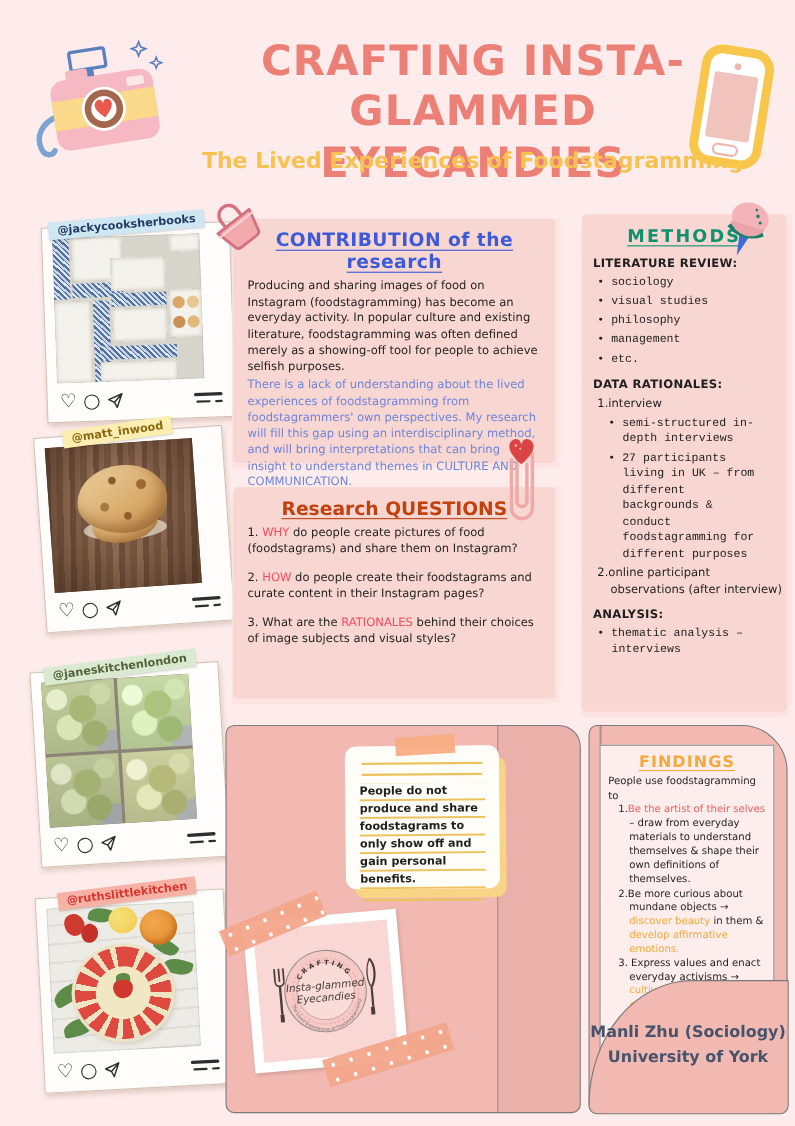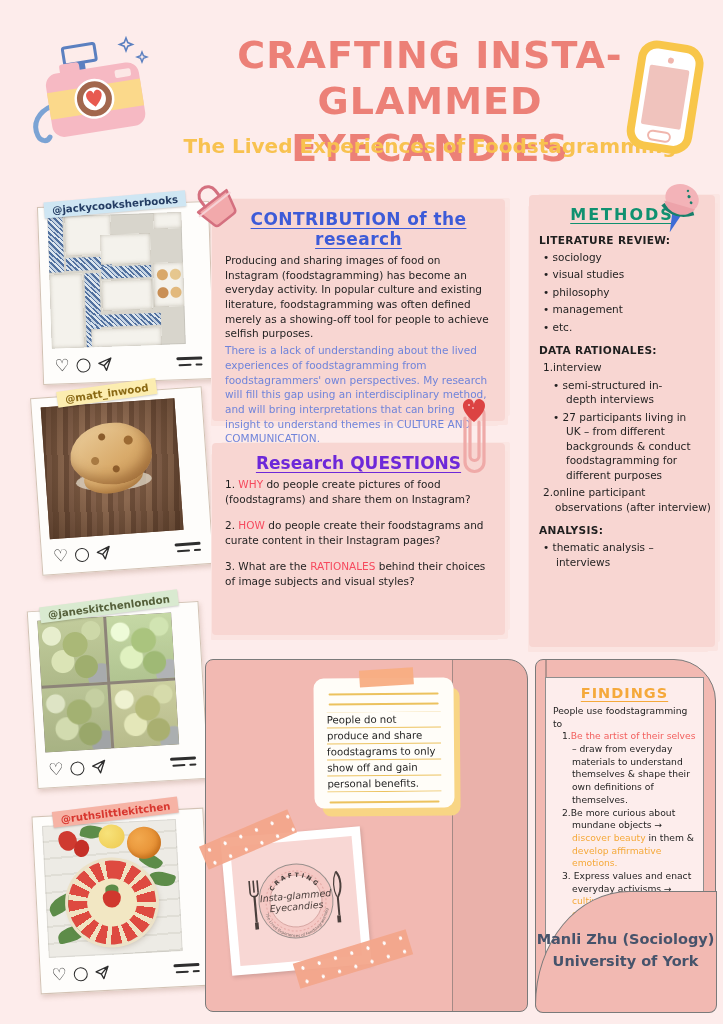--- a/index.html
+++ b/index.html
@@ -79,48 +79,48 @@
 
   
   .panel{position:absolute;background:#f8d6d2;border-radius:4px;
          box-shadow:5px 6px 0 -2px #fbe4e1,-4px 8px 0 -3px #fbe4e1,7px -3px 0 -2px #fbe6e3;}
   .panel h2{margin:10px 6px 4px;text-align:center;font-weight:bold;text-decoration:underline;text-underline-offset:3px;}
   #contribution{left:212px;top:199px;width:293px;height:222px;}
   #contribution h2{color:#3d5bd8;font-size:17px;letter-spacing:.4px;}
   #contribution p{margin:2px 0 0;padding:0 13px;font-size:10.5px;line-height:1.4;font-weight:500;}
   .blue-text{color:#7084da;}
   #research{left:212px;top:443px;width:293px;height:192px;}
-  #research h2{color:#6d28d9;font-size:17px;}
+  #research h2{color:#c2410c;font-size:17px;}
   #research p{margin:0 0 11px;padding:0 13px;font-size:10.5px;line-height:1.42;font-weight:500;}
   .red-kw{color:#f64a5e;}
   #methods{left:529px;top:195px;width:186px;height:452px;}
   #methods h2{color:#0f9170;font-size:16px;letter-spacing:2px;margin-bottom:2px;}
   #methods h4{margin:10px 0 4px;padding:0 10px;font-size:10.6px;letter-spacing:.3px;}
-  #methods ul{margin:0;padding:0 23px 0 14px;list-style:none;}
+  #methods ul{margin:0;padding:0 23px 0 14px;list-style:none;font-family:Liberation Mono, monospace;}
   #methods li{padding-left:13px;text-indent:-13px;font-size:10.5px;line-height:1.38;margin-bottom:3px;font-weight:500;}
   #methods li::before{content:"•  ";}
   #methods ul.sub li{margin-left:10px;}
   .mnum{margin-left:14px;padding-left:12px;text-indent:-12px;font-size:10.5px;line-height:1.38;margin-bottom:3px;font-weight:500;}
 
   
   .page-left{position:absolute;left:205px;top:659px;width:321px;height:351px;background:#f2b9b2;
              border:1.5px solid #7a7a7a;border-radius:8px 20px 8px 8px;}
   .page-right{position:absolute;left:535px;top:659px;width:179px;height:351px;background:#f2b9b2;
               border:1.5px solid #7a7a7a;border-radius:8px 42px 8px 8px;}
   .fold{position:absolute;top:0;bottom:0;right:74px;width:1.5px;background:#8a7a76;opacity:.75;}
   .fold-strip{position:absolute;top:0;bottom:0;right:0;width:74px;background:rgba(90,40,30,.05);border-radius:0 18px 6px 0;}
   .fold2{position:absolute;top:0;bottom:0;left:9px;width:1.5px;background:#8a7a76;opacity:.6;}
 
   
   .note{position:absolute;left:108px;top:18px;width:140px;height:130px;background:#fffdf8;border-radius:10px;
         box-shadow:7px 9px 0 -1px #f8d584;transform:rotate(-.5deg);}
   .note-tape{position:absolute;top:-9px;left:46px;width:54px;height:17px;background:#f8ad82;opacity:.95;transform:rotate(-3deg);}
   .note-line{display:block;height:2px;background:#ecc25e;border-radius:2px;margin:0 15px;}
   .nl1{margin-top:15px;} .nl2{margin-top:8px;} .nl3{margin-top:9px;}
-  .note p{margin:7px 13px 0;font-size:10.2px;font-weight:400;line-height:16px;
+  .note p{margin:7px 13px 0;font-size:10.2px;font-weight:700;line-height:16px;
           background-image:linear-gradient(to top,#ecc25e 1.5px,transparent 1.5px);background-size:100% 16px;}
 
   
   .logo-card{position:absolute;left:20px;top:172px;width:140px;height:138px;background:#fff;
              transform:rotate(-5deg);box-shadow:1px 2px 4px rgba(0,0,0,.15);}
   .logo-inner{position:absolute;inset:9px;background:#f8d7d4;}
   .tape{position:absolute;background:#f4a78c;opacity:.95;z-index:4;
         background-image:radial-gradient(circle,#fff 1.6px,transparent 1.9px);background-size:17px 14px;}
   .tape-a{left:-6px;top:167px;width:96px;height:25px;transform:rotate(-23deg);}
   .tape-b{left:88px;top:286px;width:118px;height:26px;transform:rotate(-17deg);}

